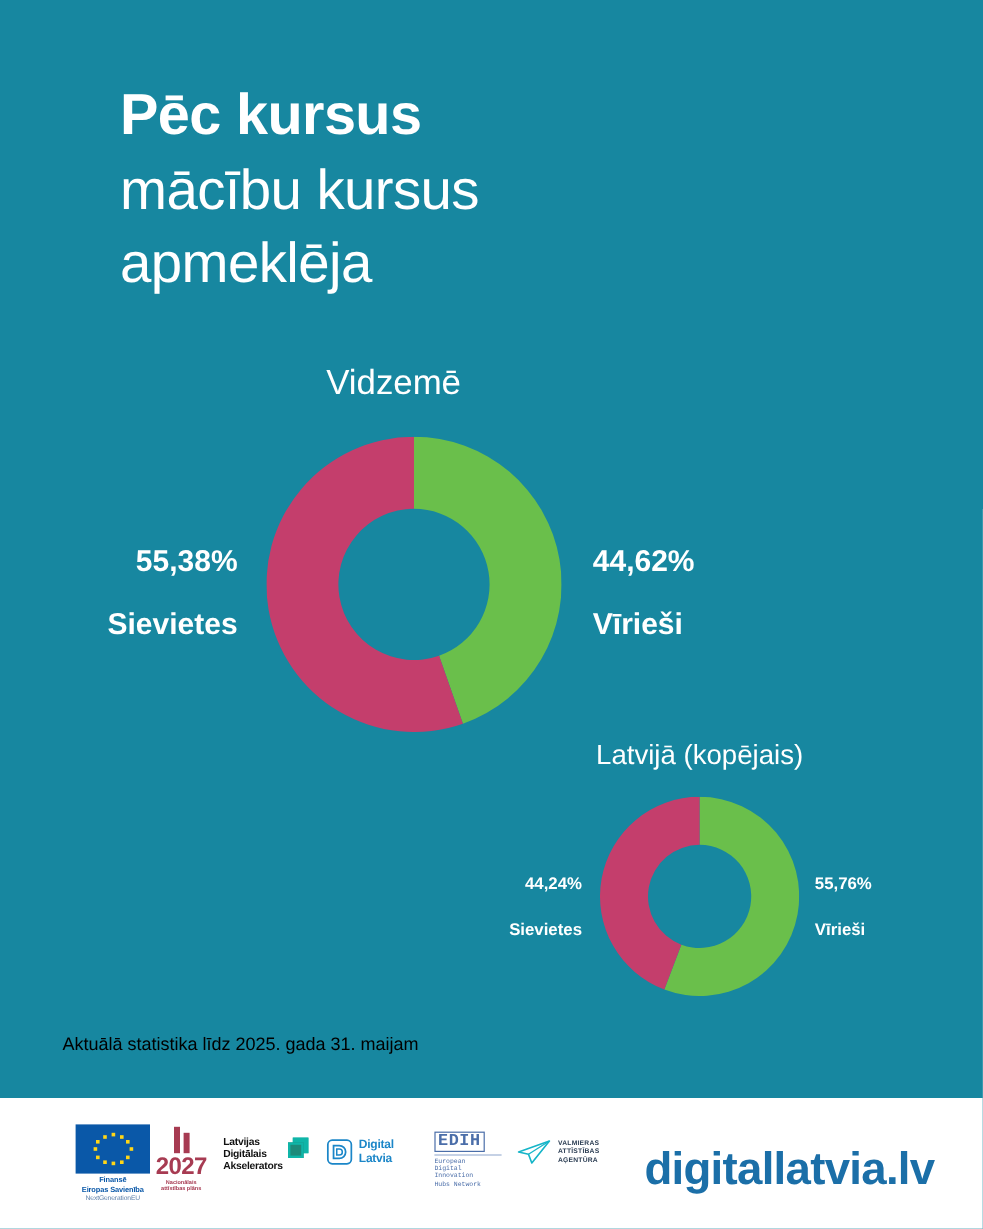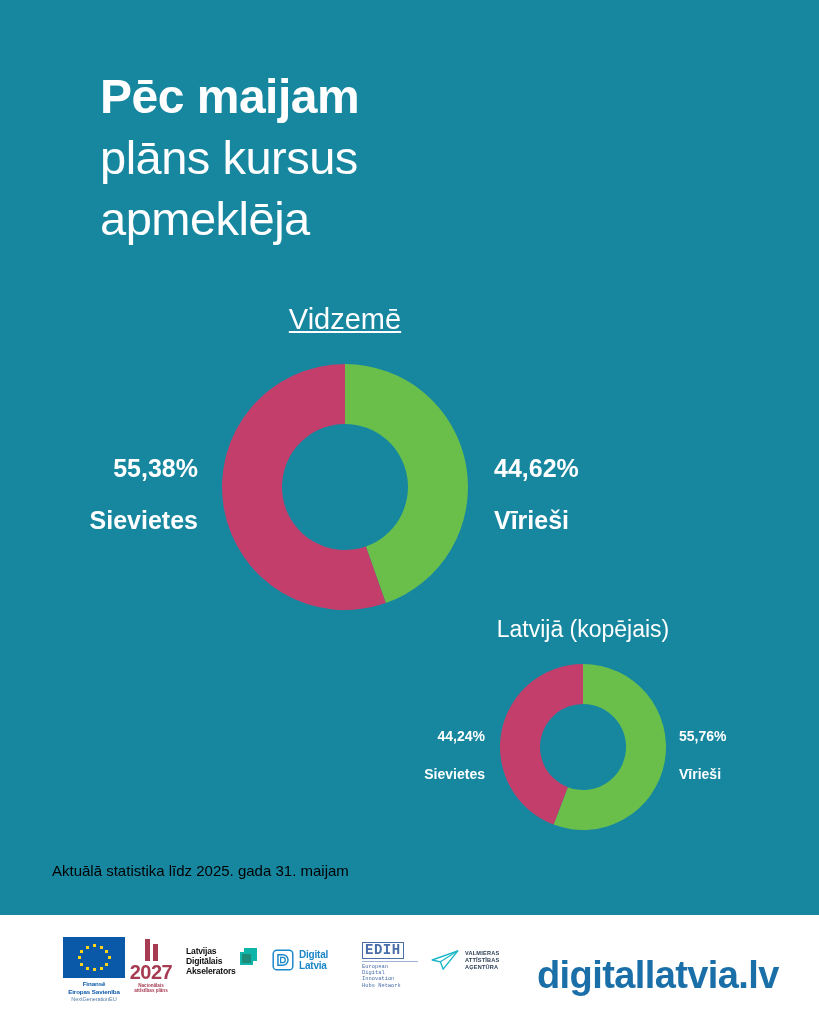--- a/index.html
+++ b/index.html
@@ -65,25 +65,24 @@
     color: #ffffff;
     font-weight: bold;
     white-space: nowrap;
     line-height: 1.28;
   }
   .label .pct { display: block; }
   .label .who { display: block; margin-top: 20px; }
 
   
   #chart-vidzeme .chart-title {
-    left: 185px;
+    left: 168px;
     top: 303px;
     width: 320px;
     font-size: 29px;
-    text-decoration: underline;
   }
   #chart-vidzeme .donut-wrap {
     left: 222px;
     top: 364px;
   }
   #chart-vidzeme .label { font-size: 25px; }
   #chart-vidzeme .label-left {
     left: 58px;
     top: 452px;
     width: 140px;
@@ -279,22 +278,22 @@
     letter-spacing: -0.6px;
     white-space: nowrap;
   }
 </style>
 </head>
 <body>
 
 <div class="poster">
 
   <div class="title-block">
-    <div class="title-line strong">Pēc maijam</div>
-    <div class="title-line light">plāns kursus</div>
+    <div class="title-line strong">Pēc kursus</div>
+    <div class="title-line light">mācību kursus</div>
     <div class="title-line light">apmeklēja</div>
   </div>
 
   <div class="chart" id="chart-vidzeme">
     <div class="chart-title">Vidzemē</div>
 
     <div class="donut-wrap">
       <svg width="246" height="246" viewBox="0 0 246 246" role="img" aria-label="Vidzeme donut">
 
         <path d="M 123.00 0.00 A 123 123 0 0 1 163.79 239.04 L 143.89 182.43 A 63 63 0 0 0 123.00 60.00 Z" fill="#6ABF4B"></path>

